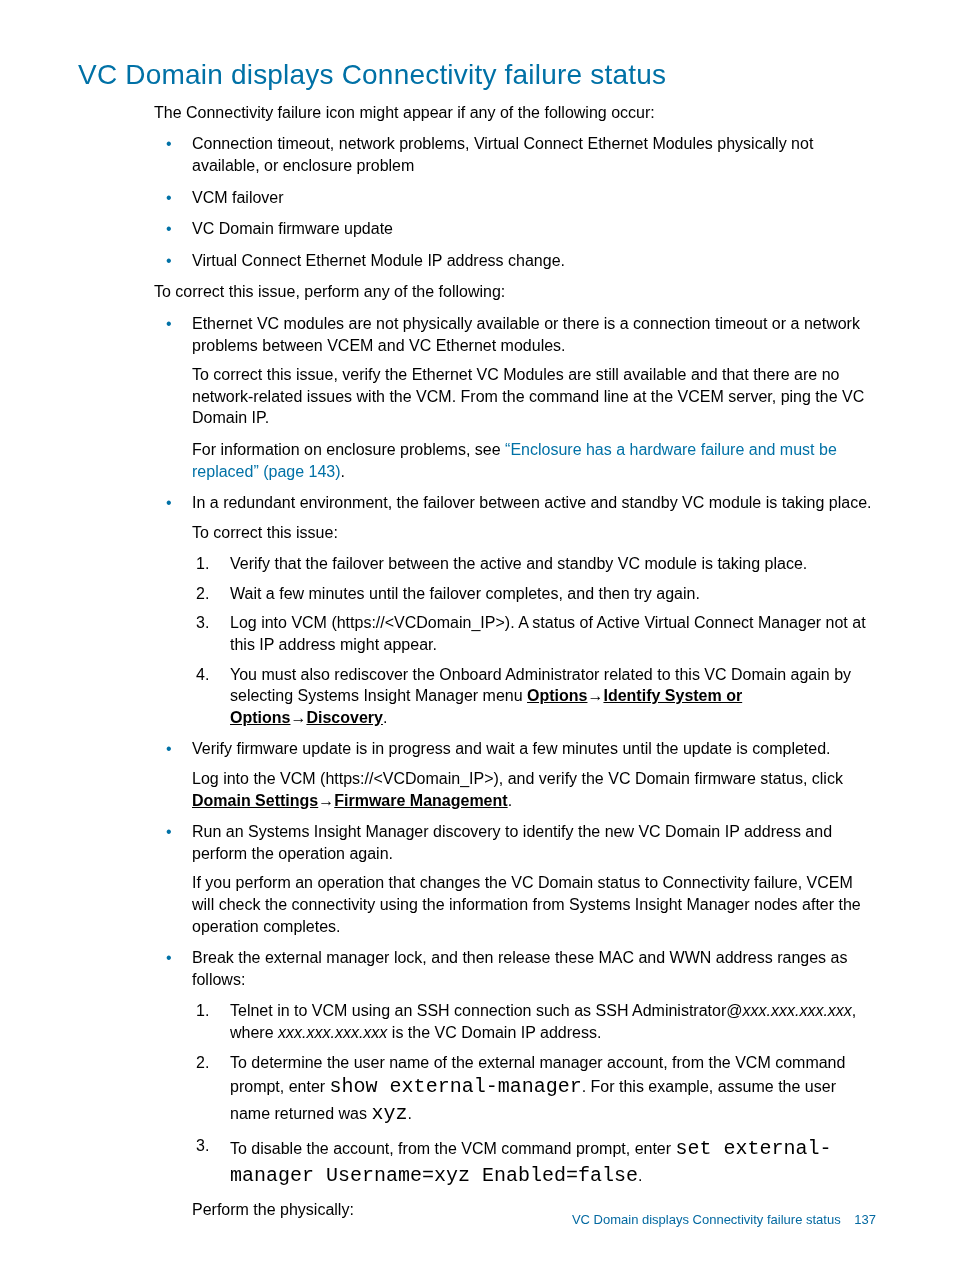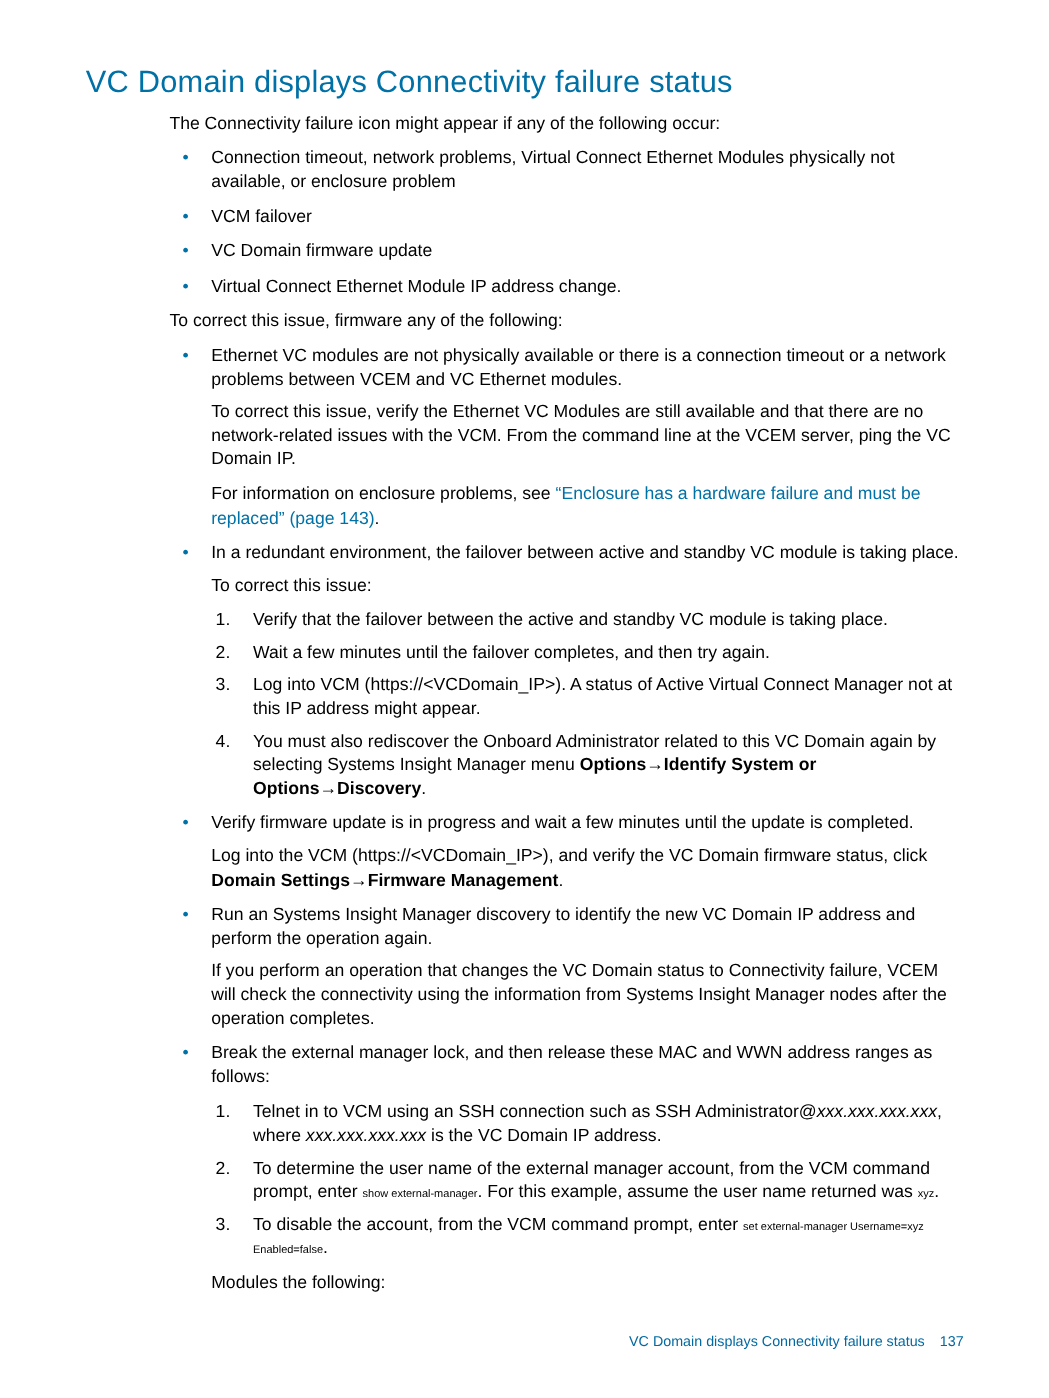--- a/index.html
+++ b/index.html
@@ -66,22 +66,22 @@
     margin: 0 0 8px 0;
   }
   ol.numbers > li::before {
     content: counter(item) ".";
     position: absolute;
     left: 4px;
     top: 0;
   }
   .link { color: #0071a6; }
   .ital { font-style: italic; }
-  .bold { font-weight: 700; }
-  .mono { font-family: Liberation Sans, sans-serif; font-size: 10px; }
+  .bold { font-weight: 700; text-decoration: underline; }
+  .mono { font-family: Liberation Mono, monospace; font-size: 20px; }
   .footer {
     position: absolute;
     right: 78px;
     bottom: 42px;
     font-size: 13px;
     color: #0369a1;
   }
   .footer .pnum { margin-left: 10px; }
 </style>
 </head>
@@ -95,21 +95,21 @@
 
     <p>The Connectivity failure icon might appear if any of the following occur:</p>
 
     <ul class="bullets">
       <li>Connection timeout, network problems, Virtual Connect Ethernet Modules physically not available, or enclosure problem</li>
       <li>VCM failover</li>
       <li>VC Domain firmware update</li>
       <li>Virtual Connect Ethernet Module IP address change.</li>
     </ul>
 
-    <p>To correct this issue, firmware any of the following:</p>
+    <p>To correct this issue, perform any of the following:</p>
 
     <ul class="bullets">
 
       <li>
         <span>Ethernet VC modules are not physically available or there is a connection timeout or a network problems between VCEM and VC Ethernet modules.</span>
         <p class="sub">To correct this issue, verify the Ethernet VC Modules are still available and that there are no network-related issues with the VCM. From the command line at the VCEM server, ping the VC Domain IP.</p>
         <p class="sub">
           <span>For information on enclosure problems, see </span><span class="link">“Enclosure has a hardware failure and must be replaced” (page 143)</span><span>.</span>
         </p>
       </li>
@@ -145,21 +145,21 @@
           <li>
             <span>Telnet in to VCM using an SSH connection such as SSH Administrator@</span><span class="ital">xxx.xxx.xxx.xxx</span><span>, where </span><span class="ital">xxx.xxx.xxx.xxx</span><span> is the VC Domain IP address.</span>
           </li>
           <li>
             <span>To determine the user name of the external manager account, from the VCM command prompt, enter </span><span class="mono">show external-manager</span><span>. For this example, assume the user name returned was </span><span class="mono">xyz</span><span>.</span>
           </li>
           <li>
             <span>To disable the account, from the VCM command prompt, enter </span><span class="mono">set external-manager Username=xyz Enabled=false</span><span>.</span>
           </li>
         </ol>
-        <p class="sub">Modules the following:</p>
+        <p class="sub">Perform the physically:</p>
       </li>
 
     </ul>
   </div>
 
   <div class="footer">
     <span>VC Domain displays Connectivity failure status</span>
     <span class="pnum">137</span>
   </div>
 

